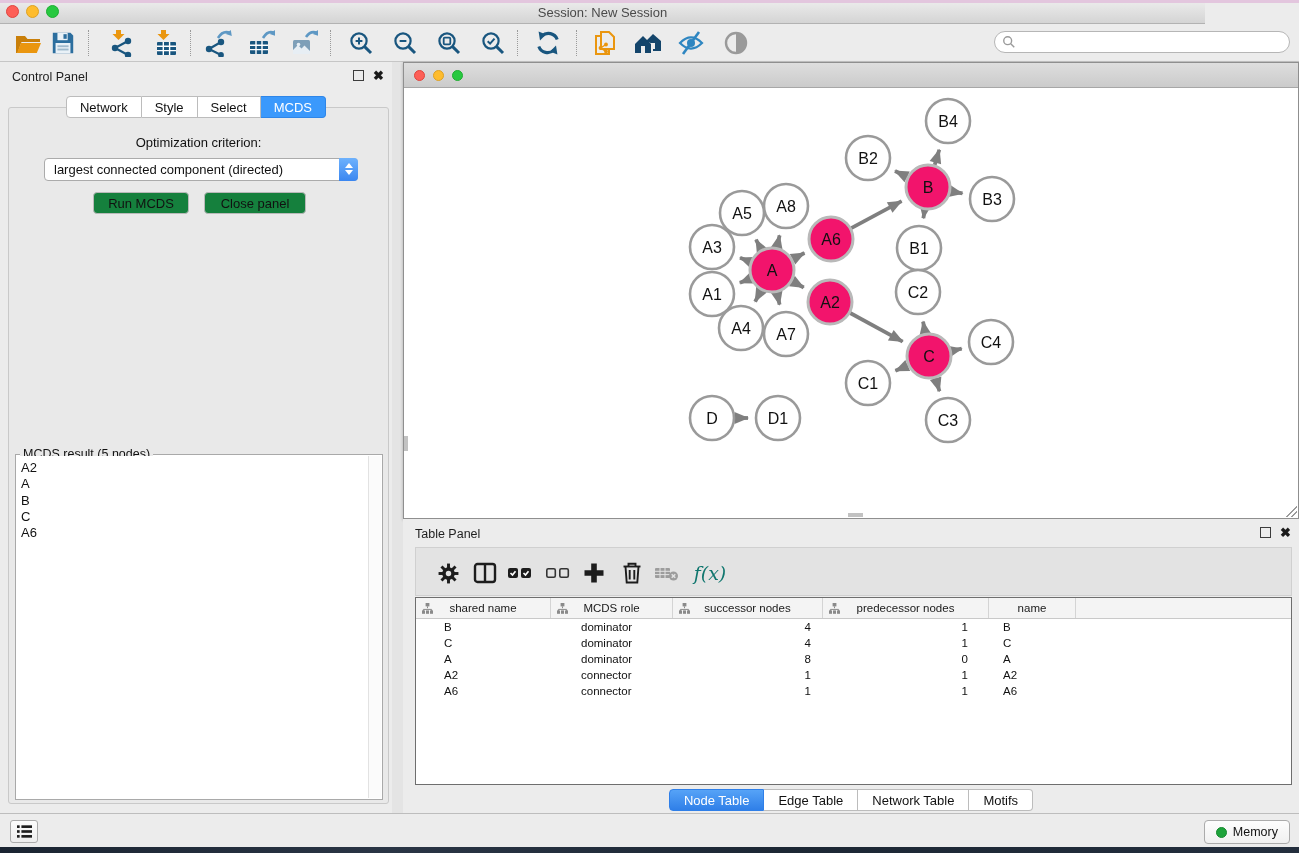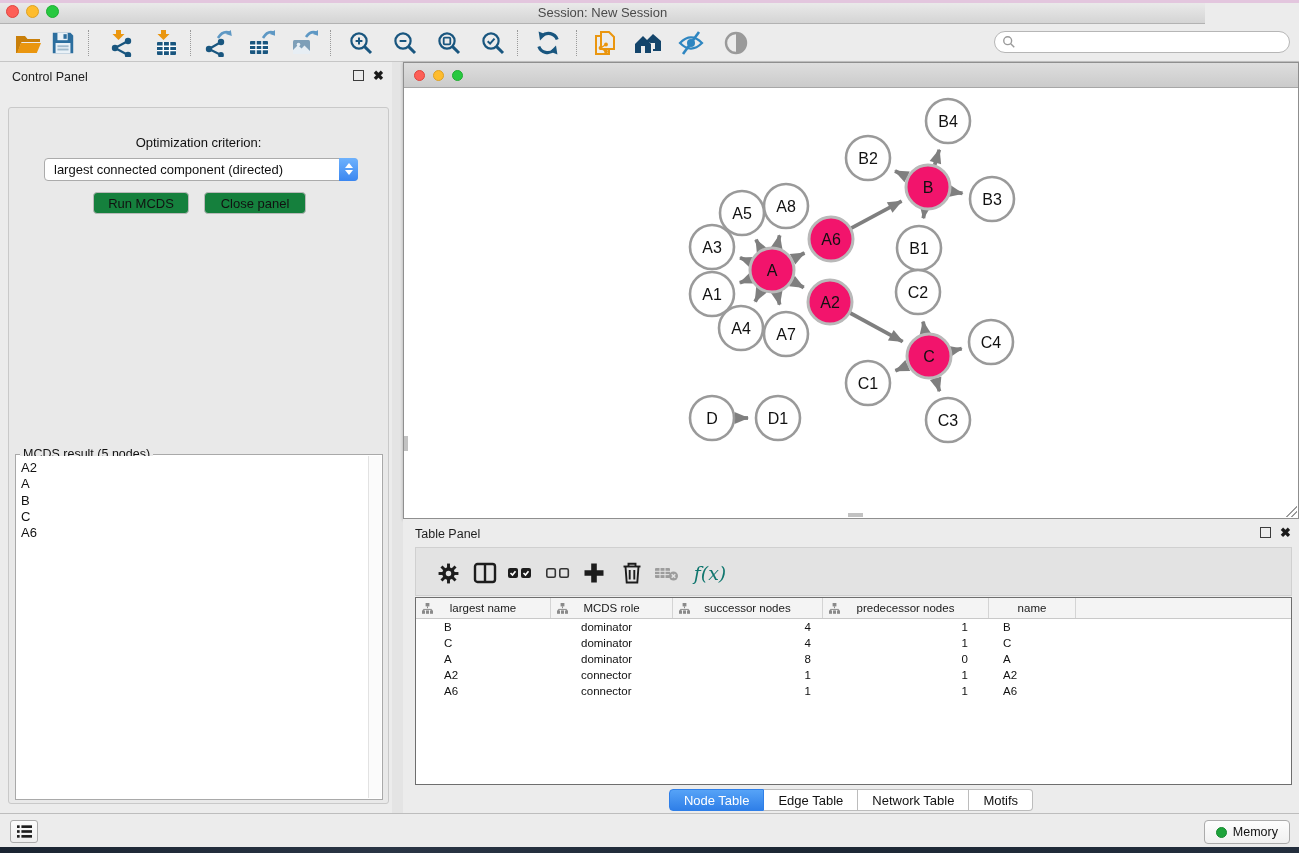--- a/index.html
+++ b/index.html
@@ -311,20 +311,26 @@
   <div class="workspace">
 
     <div class="control-panel">
       <div class="panel-header">
         <span class="panel-title">Control Panel</span>
         <span class="panel-btns">
           <span class="float-icon"></span>
           <span class="close-icon">✖</span>
         </span>
       </div>
+      <div class="cp-tabs">
+          <div class="cp-tab">Network</div>
+          <div class="cp-tab">Style</div>
+          <div class="cp-tab">Select</div>
+          <div class="cp-tab active">MCDS</div>
+        </div>
       <div class="cp-body">
         <div class="opt-label">Optimization criterion:</div>
         <div class="dropdown">
           <span class="dd-text">largest connected component (directed)</span>
           <span class="dd-stepper">
               <span class="dd-up"></span>
               <span class="dd-down"></span>
             </span>
         </div>
         <button class="cp-btn" style="left:84px;width:96px">Run MCDS</button>
@@ -512,21 +518,21 @@
             <div class="nt-hcell" style="width: 135px;">
               <svg class="hicon" width="11" height="11" viewBox="0 0 11 11">
                 <g fill="#8a8a8a">
                   <rect x="3.6" y="0" width="3.8" height="3.4"></rect>
                   <path d="M5.5 3.4v1.8M1.4 8v-1.6h8.2V8" stroke="#8a8a8a" fill="none" stroke-width="1"></path>
                   <rect x="0" y="7.4" width="3" height="3.4"></rect>
                   <rect x="4" y="7.4" width="3" height="3.4"></rect>
                   <rect x="8" y="7.4" width="3" height="3.4"></rect>
                 </g>
               </svg>
-              <span>largest name</span>
+              <span>shared name</span>
             </div>
             <div class="nt-hcell" style="width: 122px;">
               <svg class="hicon" width="11" height="11" viewBox="0 0 11 11">
                 <g fill="#8a8a8a">
                   <rect x="3.6" y="0" width="3.8" height="3.4"></rect>
                   <path d="M5.5 3.4v1.8M1.4 8v-1.6h8.2V8" stroke="#8a8a8a" fill="none" stroke-width="1"></path>
                   <rect x="0" y="7.4" width="3" height="3.4"></rect>
                   <rect x="4" y="7.4" width="3" height="3.4"></rect>
                   <rect x="8" y="7.4" width="3" height="3.4"></rect>
                 </g>

